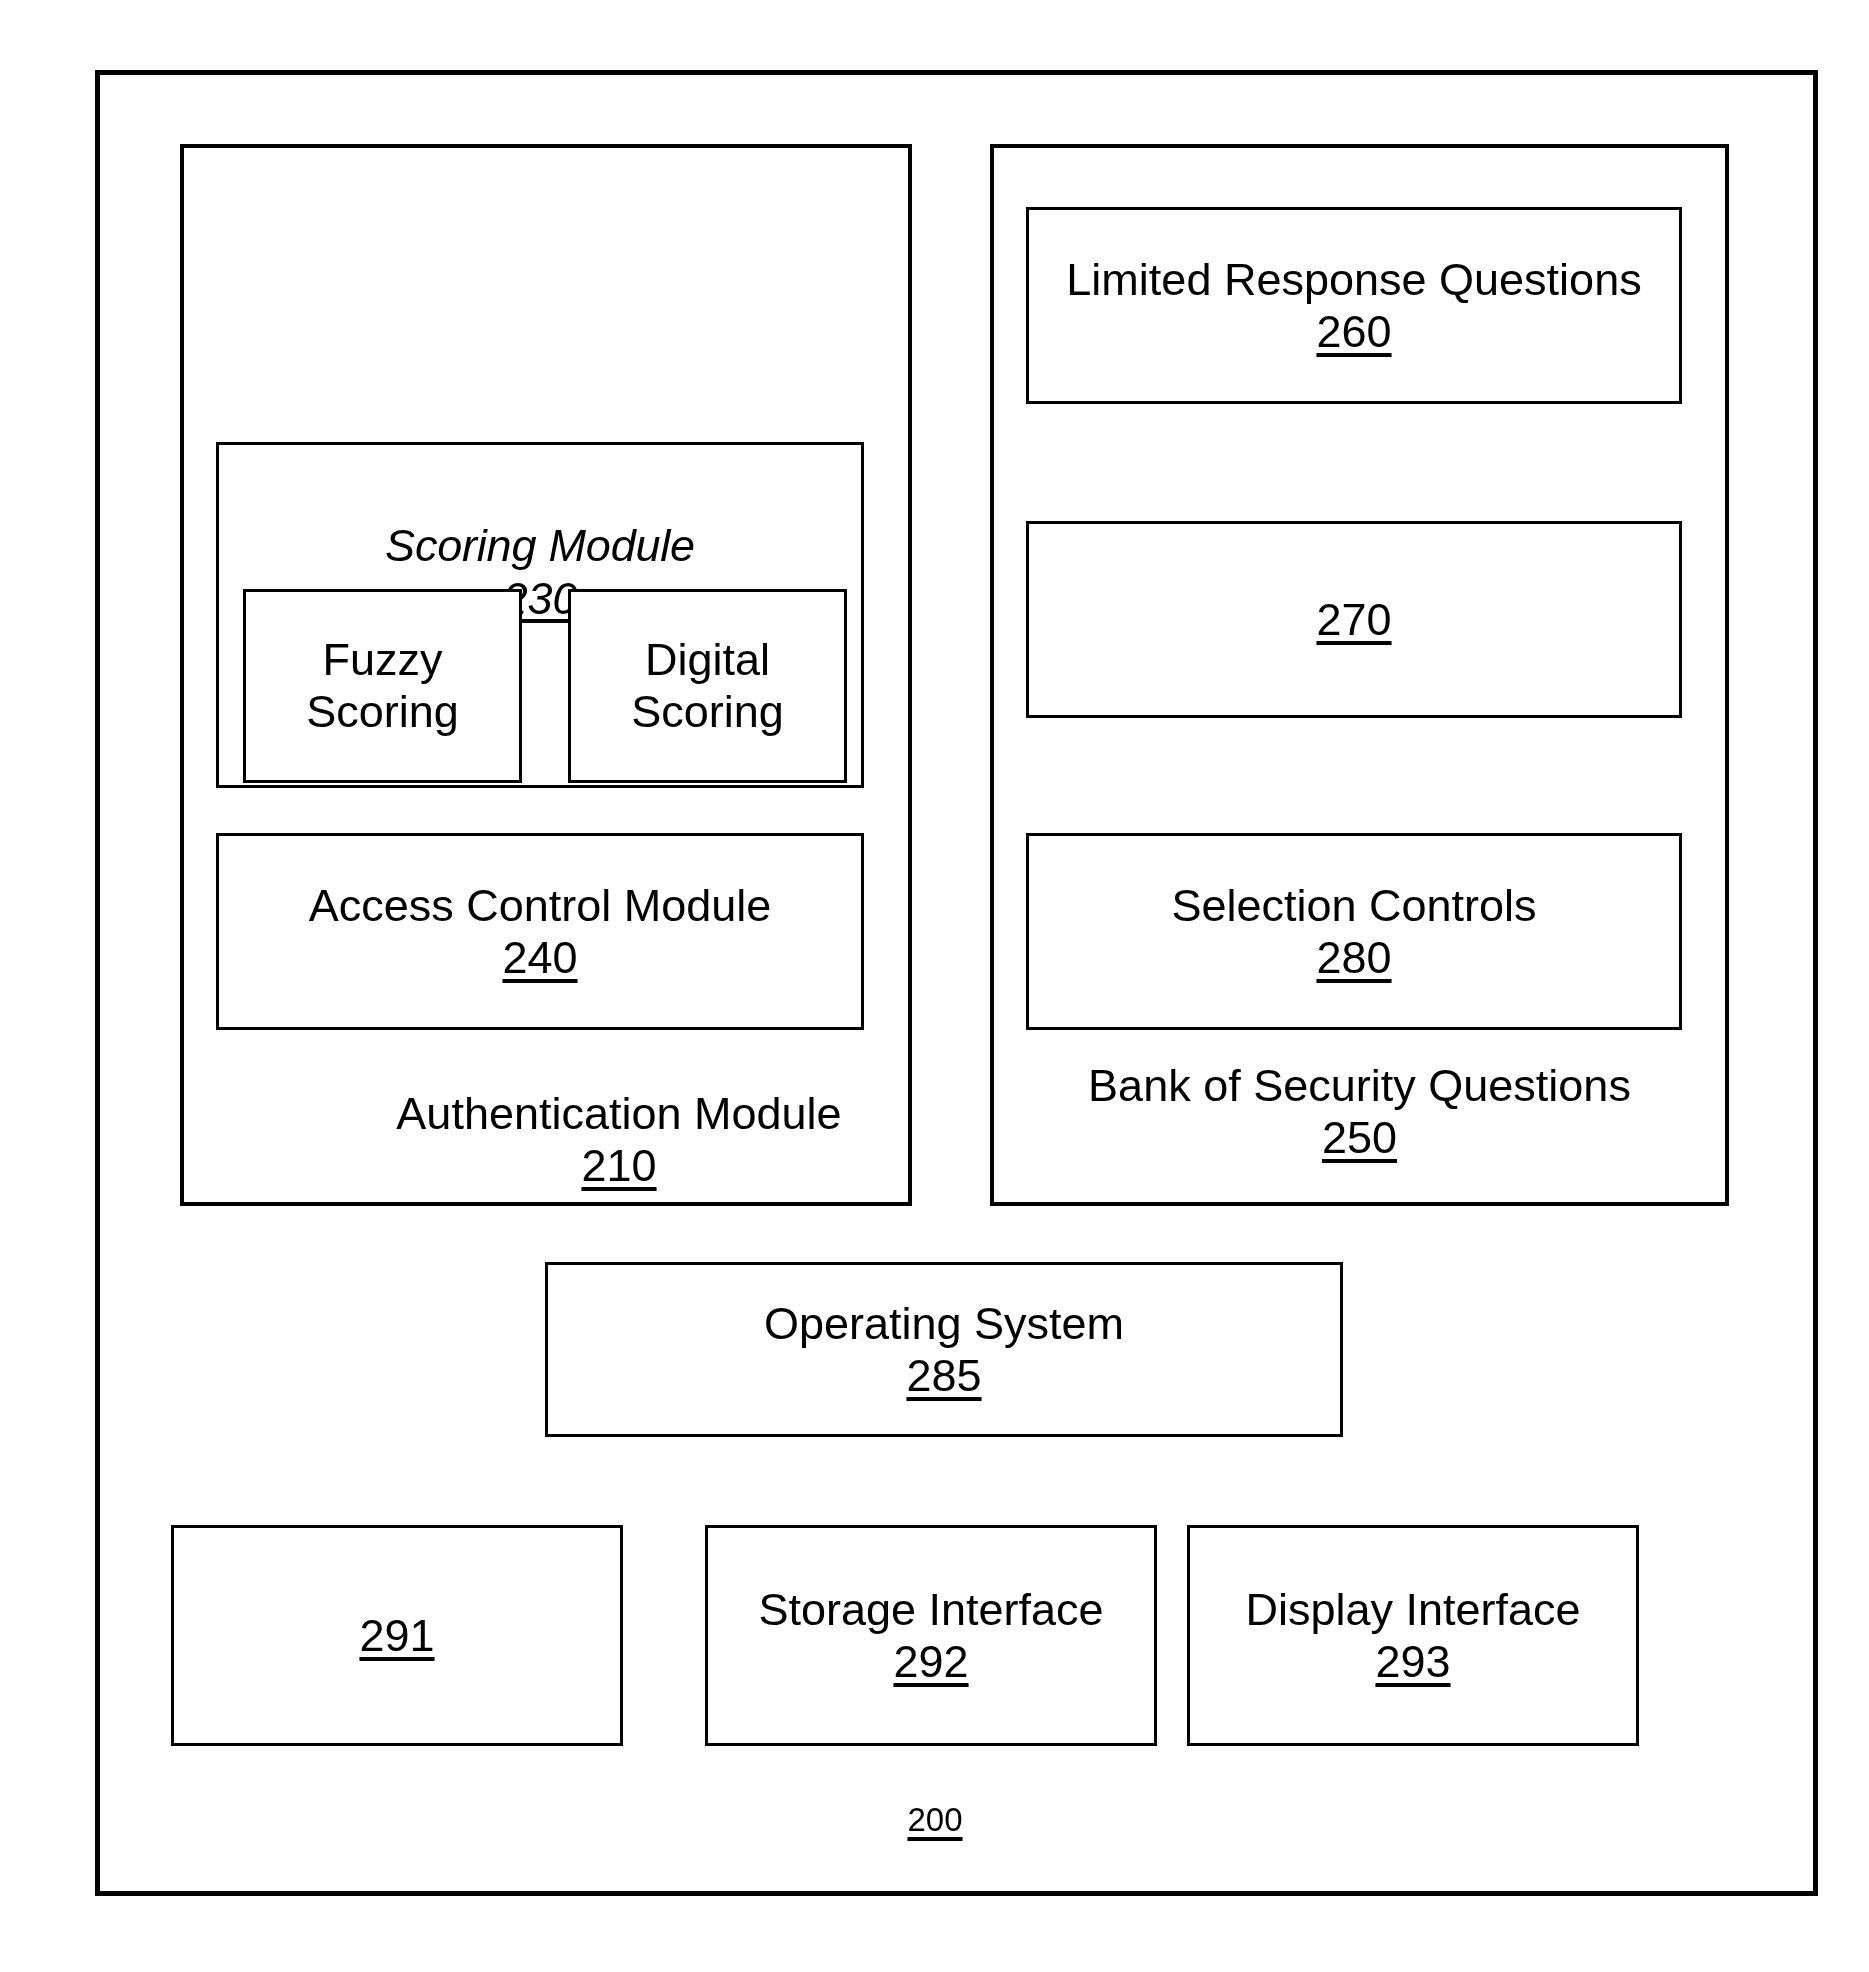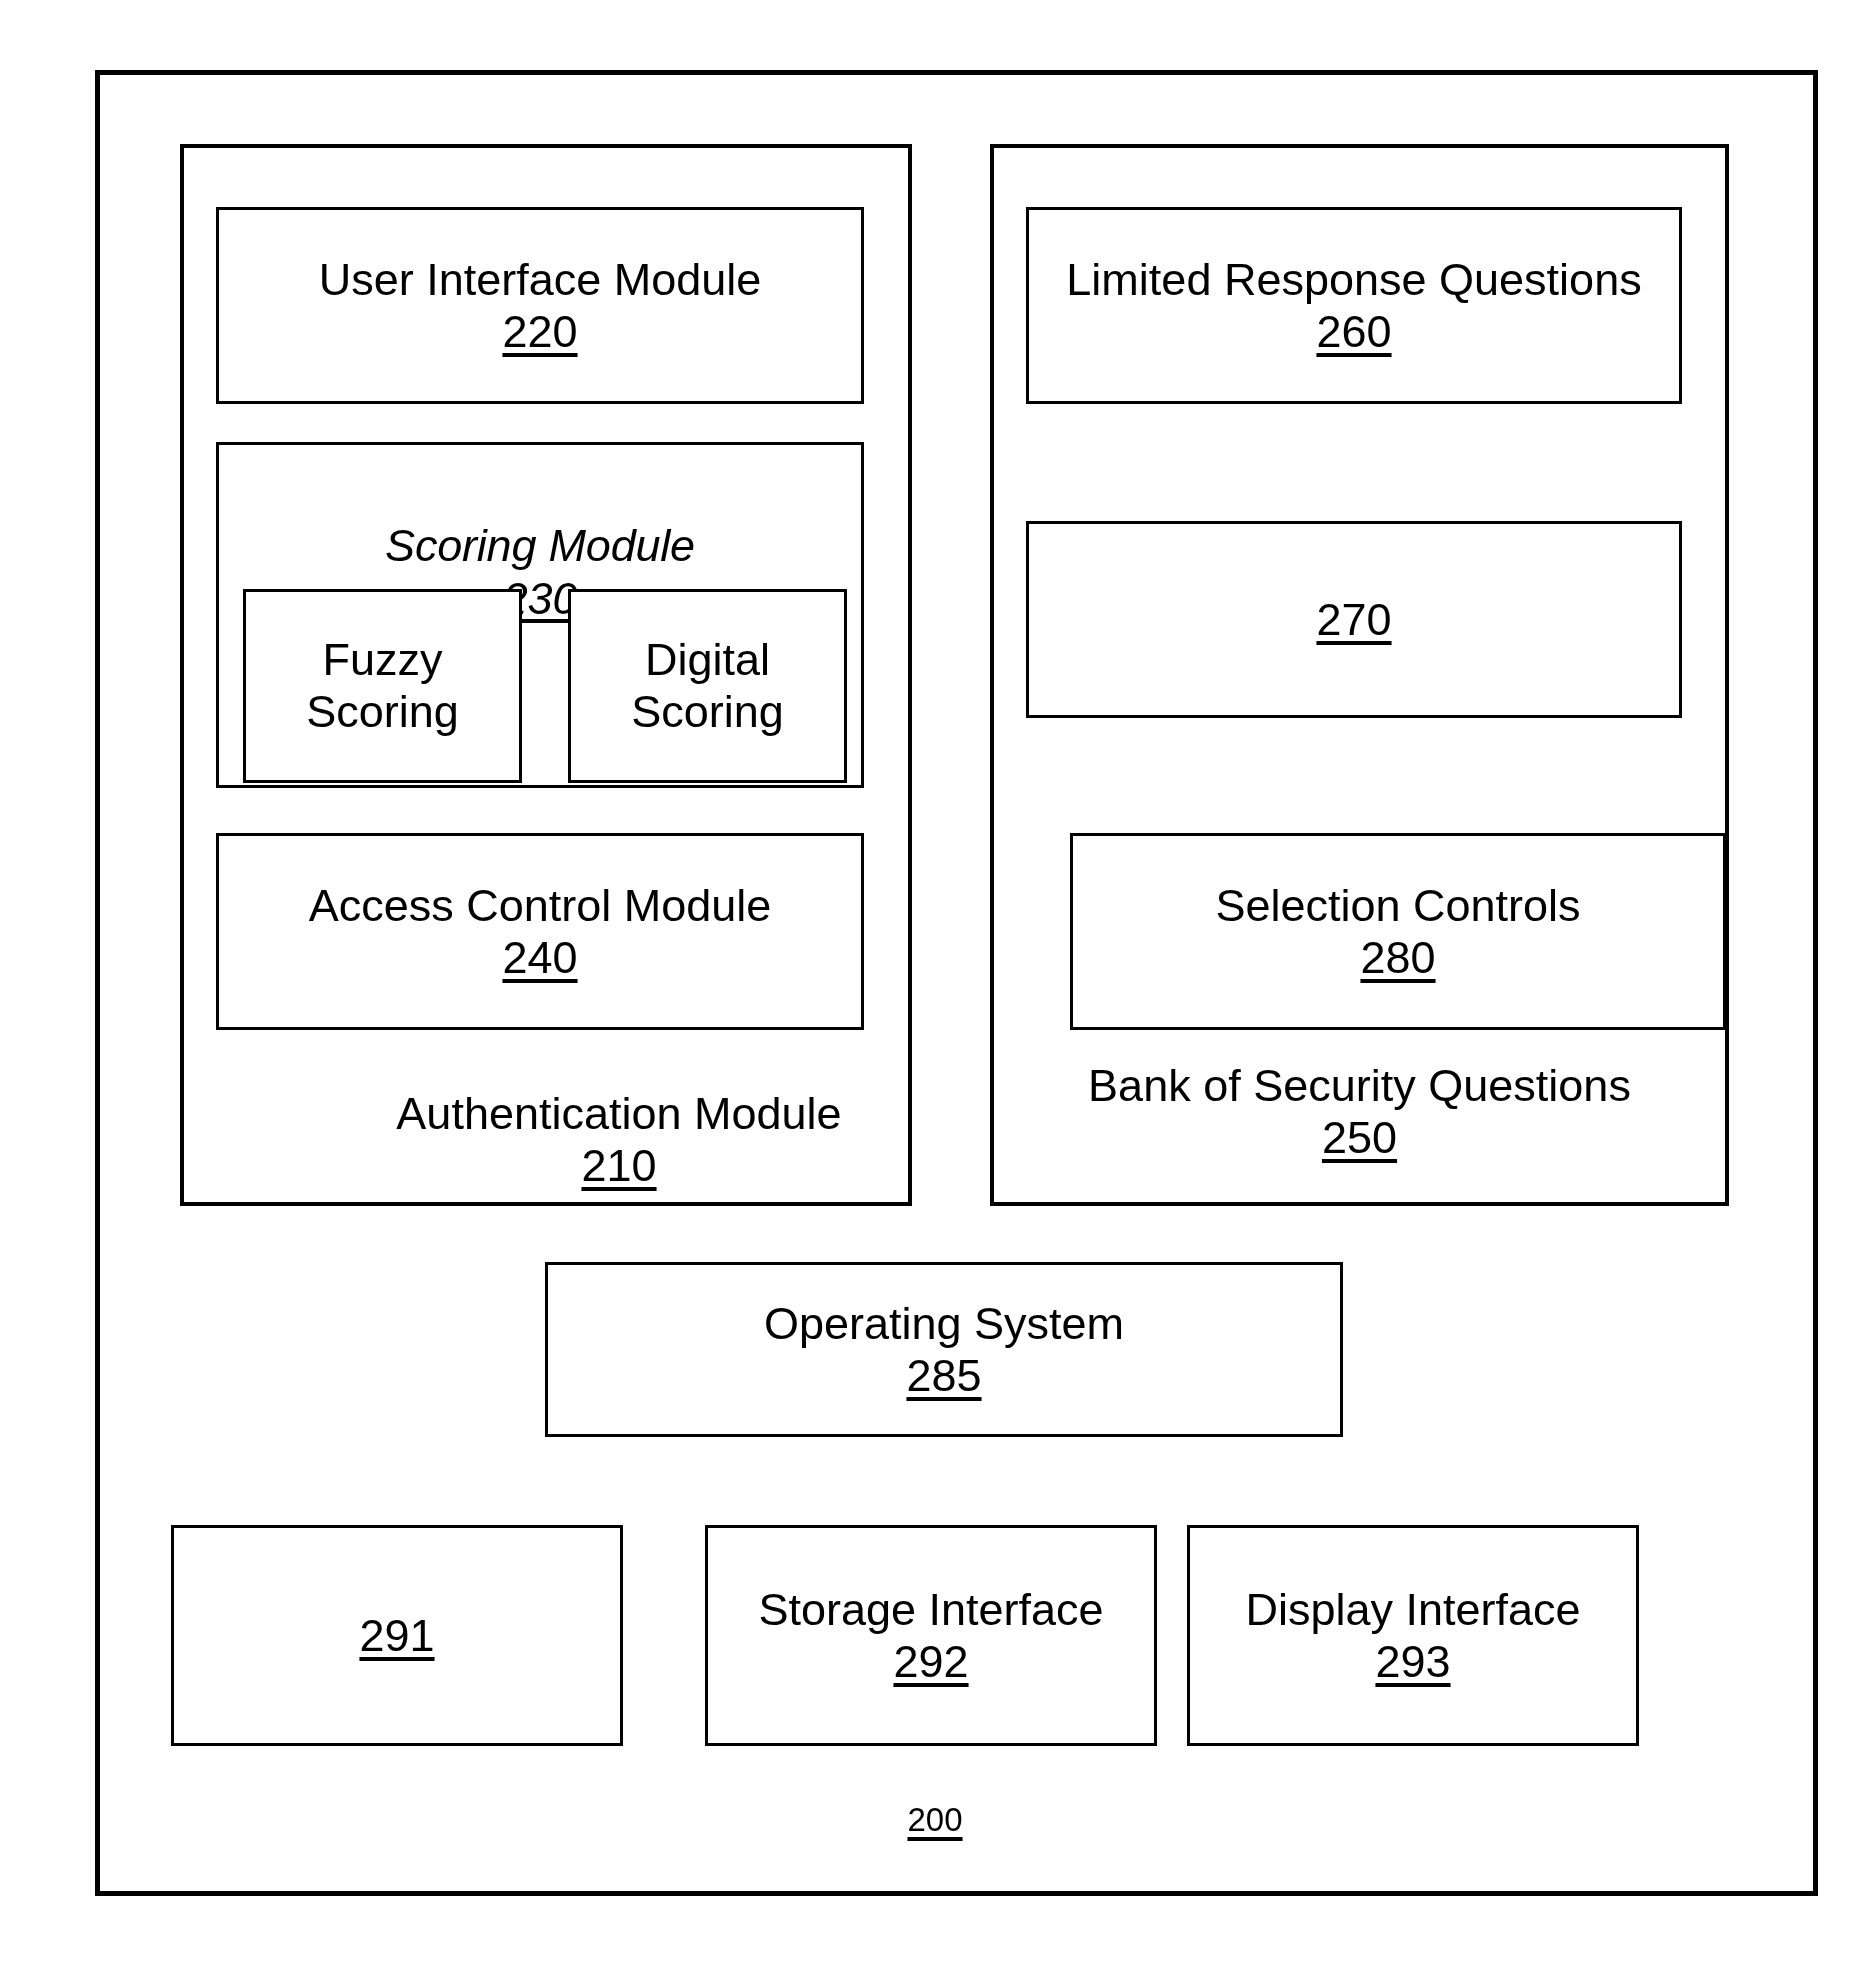--- a/index.html
+++ b/index.html
@@ -102,26 +102,20 @@
 </style>
 </head>
 <body>
 
 <div id="figure-root">
 
   <div class="box outer" style="left:95px; top:70px; width:1723px; height:1826px;"></div>
 
   <div class="box" style="left:180px; top:144px; width:732px; height:1062px;"></div>
 
-  <div class="box thin" style="left:216px; top:207px; width:648px; height:197px;">
-    <div class="box-center">
-      <span class="title fs-big">User Interface Module</span>
-      <span class="ref fs-big">220</span>
-    </div>
-  </div>
 
   <div class="box thin" style="left:216px; top:442px; width:648px; height:346px;">
     <div class="label fs-big" style="top:21.3px;">
       <span>Scoring Module</span>
       <span class="ref">230</span>
     </div>
   </div>
 
   <div class="box thin" style="left:243px; top:589px; width:279px; height:194px;">
     <div class="box-center">
@@ -157,21 +151,21 @@
       <span class="ref fs-big">260</span>
     </div>
   </div>
 
   <div class="box thin" style="left:1026px; top:521px; width:656px; height:197px;">
     <div class="box-center">
       <span class="ref fs-big">270</span>
     </div>
   </div>
 
-  <div class="box thin" style="left:1026px; top:833px; width:656px; height:197px;margin-left:44px;">
+  <div class="box thin" style="left:1026px; top:833px; width:656px; height:197px;">
     <div class="box-center">
       <span class="title fs-big">Selection Controls</span>
       <span class="ref fs-big">280</span>
     </div>
   </div>
 
   <div class="caption fs-big" style="left:990px; width:739px; top:1060px;">
     <span>Bank of Security Questions</span>
     <span class="ref">250</span>
   </div>

